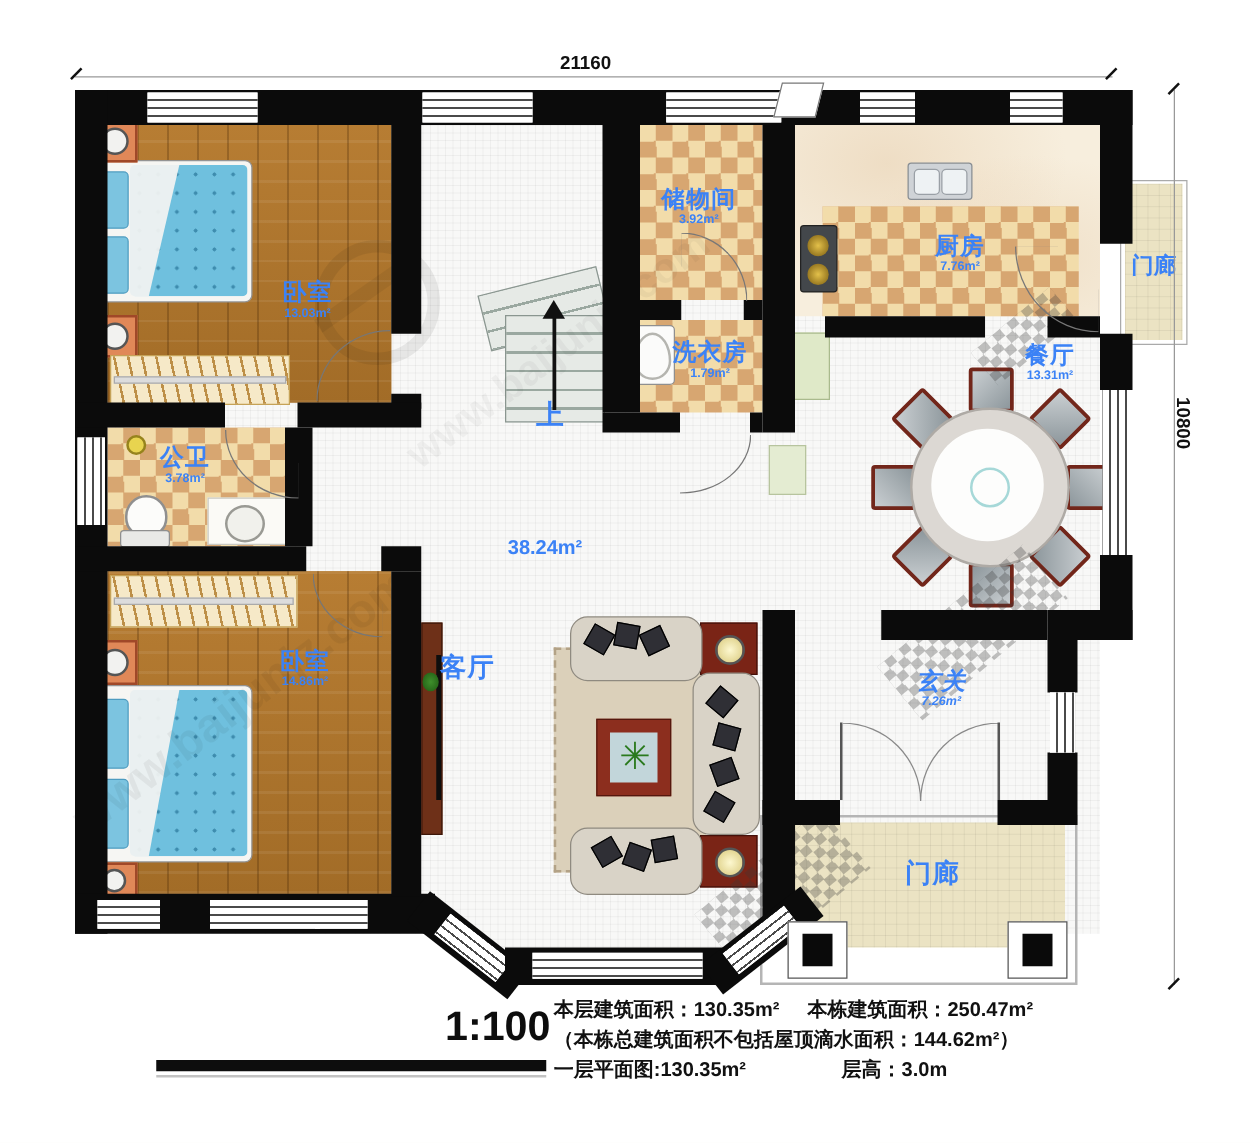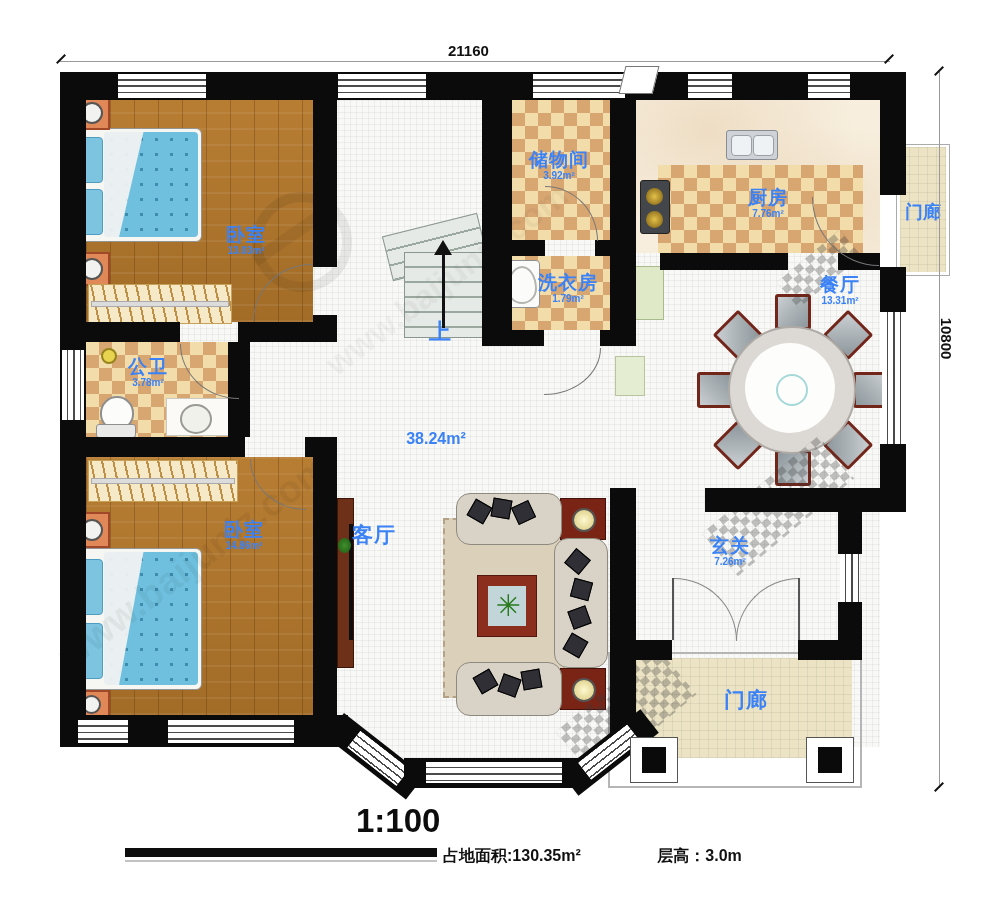--- a/index.html
+++ b/index.html
@@ -264,29 +264,34 @@
   <div class="rlabel" style="left:244px;top:536px;">
     <div class="rname">卧室</div>
     <div class="rarea">14.86m²</div>
   </div>
   <div class="rlabel" style="left:374px;top:535px;">
     <div class="rname" style="font-size:21px;">客厅</div>
   </div>
   <div class="rlabel" style="left:436px;top:439px;">
     <div class="rarea" style="font-size:16px;">38.24m²</div>
   </div>
-  <div class="rlabel" style="left:730px;top:552px;">
+  <div class="rlabel" style="left:753px;top:552px;font-style:italic;">
     <div class="rname">玄关</div>
     <div class="rarea">7.26m²</div>
   </div>
   <div class="rlabel" style="left:746px;top:700px;">
     <div class="rname" style="font-size:21px;">门廊</div>
   </div>
 
   <div class="abs" style="left:356px;top:802px;font-size:33px;font-weight:bold;color:#0d0d0d;z-index:85;">1:100</div>
   <div class="abs" style="left:125px;top:848px;width:312px;height:9px;background:#0d0d0d;z-index:85;"></div>
   <div class="abs" style="left:125px;top:860px;width:312px;height:2px;background:#c2c2c2;z-index:85;"></div>
+  <div class="abs" style="left:443px;top:798px;font-size:16px;font-weight:bold;color:#111;z-index:85;">
+    <span>本层建筑面积：130.35m²</span>
+    <span style="margin-left:18px;">本栋建筑面积：250.47m²</span>
+  </div>
+  <div class="abs" style="left:443px;top:822px;font-size:16px;font-weight:bold;color:#111;z-index:85;">（本栋总建筑面积不包括屋顶滴水面积：144.62m²）</div>
   <div class="abs" style="left:443px;top:846px;font-size:16px;font-weight:bold;color:#111;z-index:85;">
-    <span>占地面积:130.35m²</span>
+    <span>一层平面图:130.35m²</span>
     <span style="margin-left:72px;">层高：3.0m</span>
   </div>
 
 </div>
 
 </body></html>

